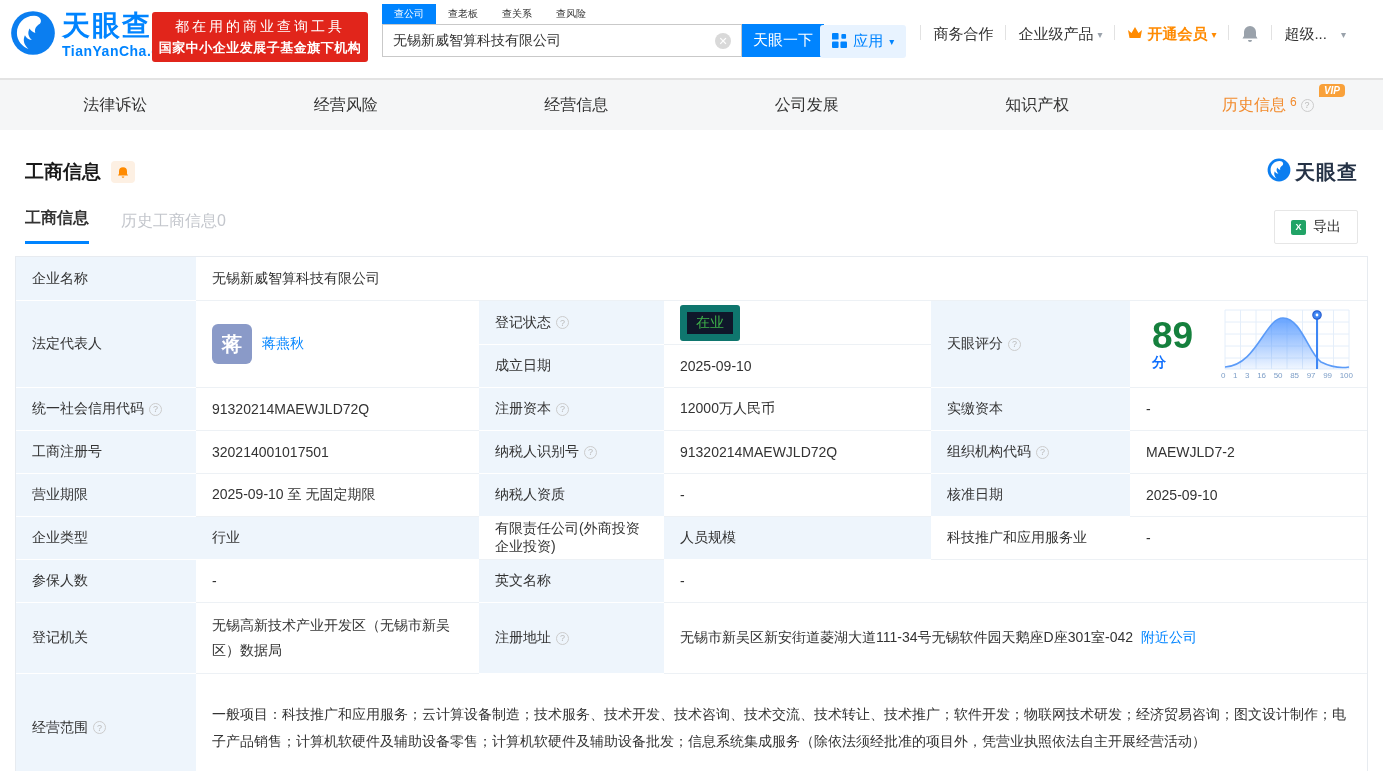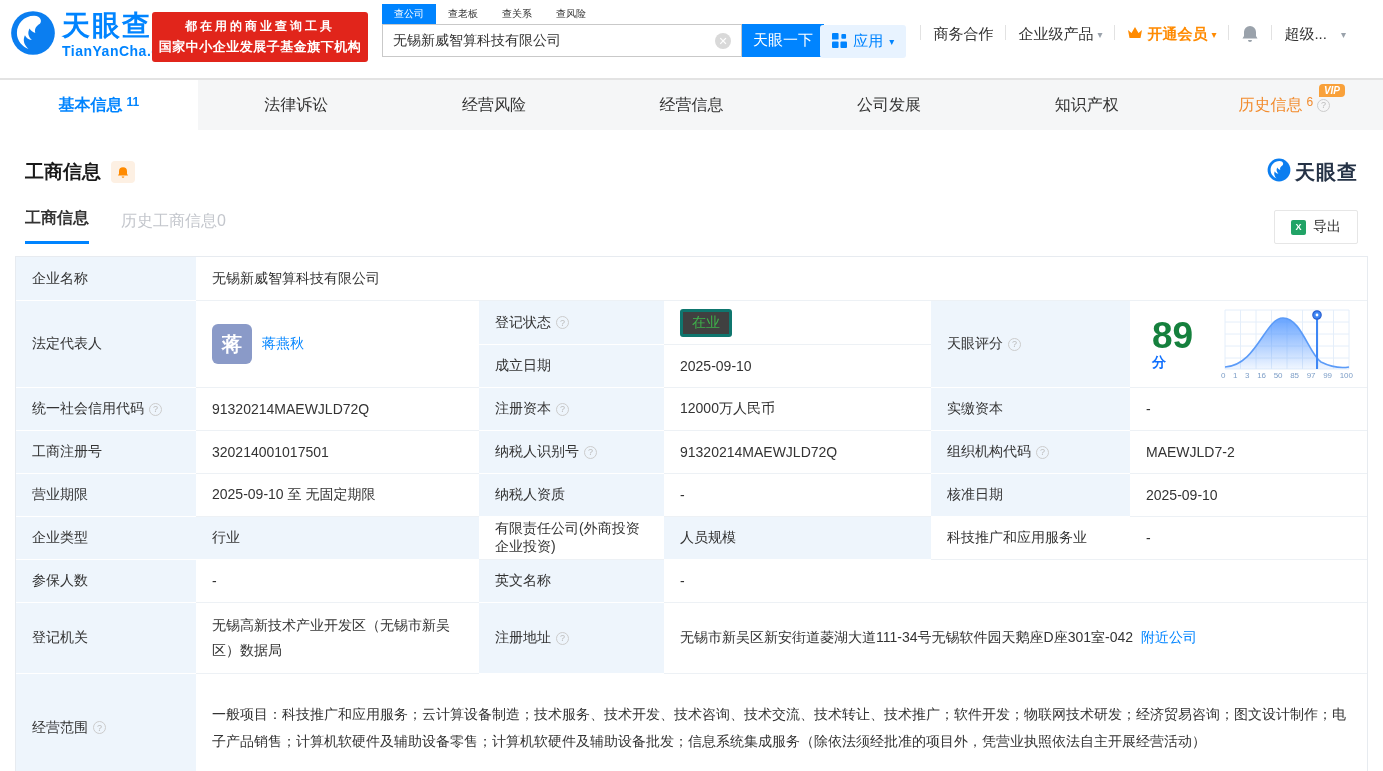--- a/index.html
+++ b/index.html
@@ -8,21 +8,21 @@
 
   
   .header { position:relative; height:78px; background:#fff; }
   .logo { position:absolute; left:10px; top:10px; display:flex; align-items:center; gap:6px; }
   .logo-text { display:flex; flex-direction:column; line-height:1; }
   .logo-cn { font-size:28px; font-weight:bold; color:#0084ff; letter-spacing:2px; }
   .logo-en { font-size:14px; font-weight:bold; color:#0084ff; margin-top:4px; letter-spacing:.5px; }
   .promo { position:absolute; left:152px; top:12px; width:216px; height:50px;
     background:#e1251b; border-radius:3px; color:#fff; display:flex; flex-direction:column;
     justify-content:center; align-items:center; gap:3px; }
-  .promo-l1 { font-size:12px; font-weight:bold; letter-spacing:3px; }
+  .promo-l1 { font-size:14px; font-weight:normal; letter-spacing:3px; }
   .promo-l2 { font-size:13px; font-weight:bold; letter-spacing:.5px; }
 
   .search { position:absolute; left:382px; top:4px; }
   .search-tabs { display:flex; }
   .search-tab { font-size:10px; color:#333; padding:3px 12px; cursor:pointer; }
   .search-tab.active { background:#0084ff; color:#fff; }
   .search-row { display:flex; }
   .search-box { width:360px; height:33px; border:1px solid #c9c9c9; display:flex;
     align-items:center; background:#fff; }
   .search-input { flex:1; border:0; outline:0; font-size:14px; padding:0 10px;
@@ -83,21 +83,21 @@
     border-bottom:1px solid #edf1f5; min-height:43px; overflow:hidden; }
   .cell.label { background:#eef5fc; color:#333; gap:5px; border-bottom-color:#fff; }
   .last .cell { border-bottom:none; }
   .span2r { grid-row:span 2; }
   .c2-7 { grid-column:2 / 7; }
   .c4-7 { grid-column:4 / 7; }
   .avatar { width:40px; height:40px; border-radius:6px; background:#8a9ac8; color:#fff;
     font-size:20px; font-weight:bold; display:flex; align-items:center; justify-content:center;
     margin-right:10px; flex:none; }
   .link { color:#0084ff; cursor:pointer; text-decoration:none; }
-  .badge-green { border:3px solid #0f766e; background:#404040; color:#3eb24a; font-size:14px;
+  .badge-green { border:7px solid #0f766e; background:#0f172a; color:#3eb24a; font-size:14px;
     padding:2px 9px; border-radius:3px; }
   .score-cell { gap:16px; padding-left:22px; }
   .score-num { font-size:37px; font-weight:bold; color:#15803d; line-height:1; }
   .score-unit { font-size:14px; color:#0f6ffd; font-weight:bold; }
   .curve-wrap { display:flex; flex-direction:column; width:132px; }
   .ticks { display:flex; justify-content:space-between; font-size:8px; color:#7d9ec7; margin-top:1px; }
   .scope-cell { align-items:center; }
   .scope-text { line-height:1.95; padding:14px 0; font-size:14px; color:#333; }
   .multiline { display:block; line-height:1.8; padding:10px 0; align-self:center; }
 </style>
@@ -178,24 +178,20 @@
     </span>
     <span class="nav-div"></span>
     <span class="nav-item">
       <span>超级...</span>
       <span class="caret" style="margin-left:10px">▾</span>
     </span>
   </div>
 </div>
 
 <div class="tabbar">
-  <div class="tab active">
-    <span>基本信息</span>
-    <span class="cnt">11</span>
-  </div>
   <div class="tab">
     <span>法律诉讼</span>
   </div>
   <div class="tab">
     <span>经营风险</span>
   </div>
   <div class="tab">
     <span>经营信息</span>
   </div>
   <div class="tab">

